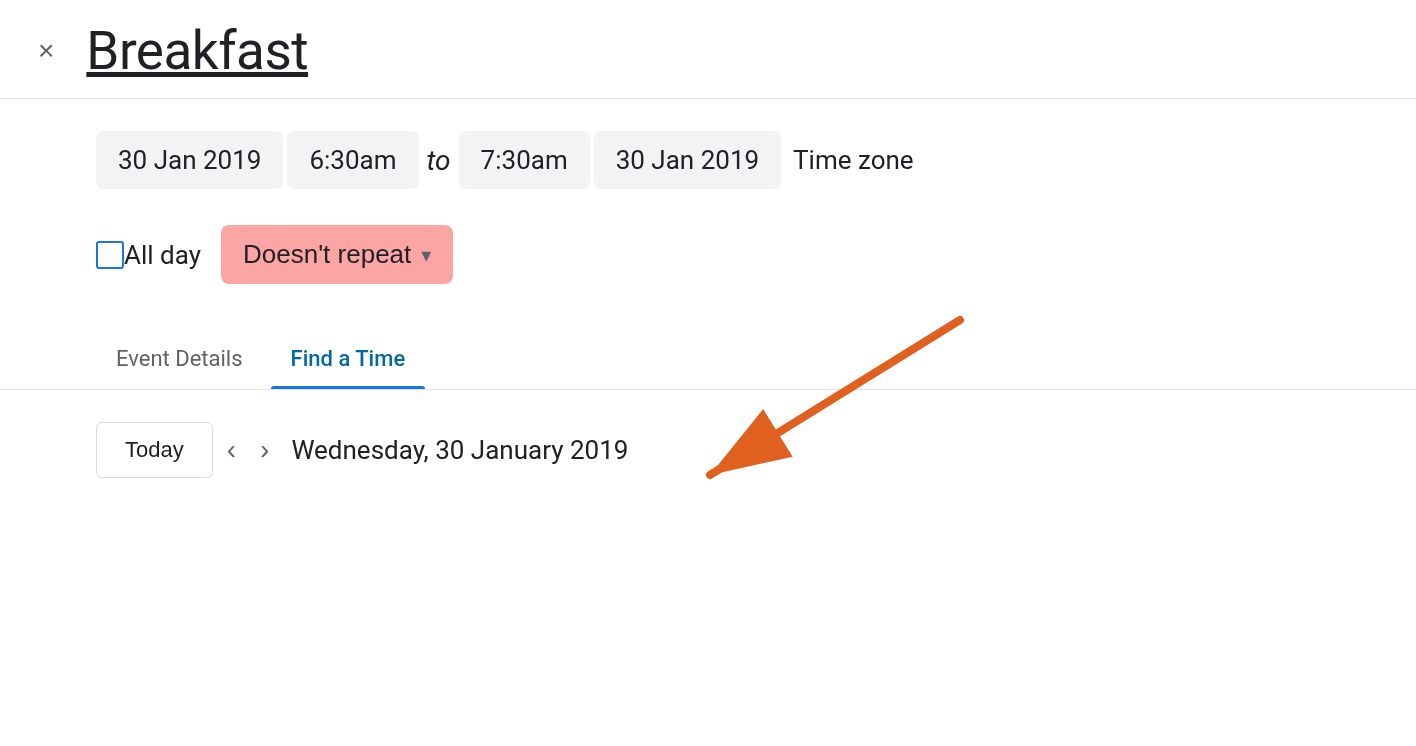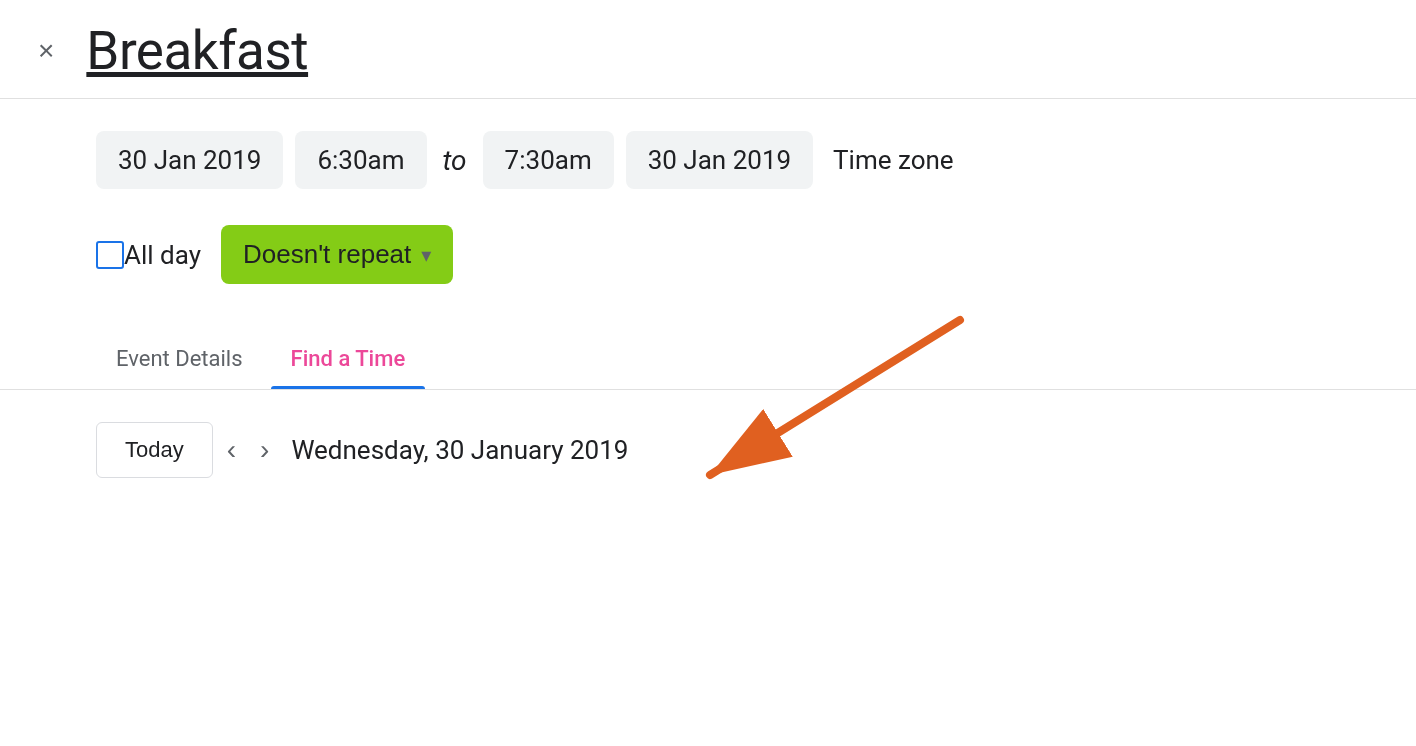--- a/index.html
+++ b/index.html
@@ -51,21 +51,21 @@
       color: #202124;
       letter-spacing: -0.5px;
       text-decoration: underline;
     }
 
     
     .datetime-row {
       display: flex;
       align-items: center;
       padding: 32px 40px 28px 96px;
-      gap: 12px;
+      gap: 4px;
     }
 
     .date-chip, .time-chip {
       background: #f1f3f4;
       border-radius: 8px;
       padding: 14px 22px;
       font-size: 26px;
       color: #202124;
       cursor: pointer;
       white-space: nowrap;
@@ -107,21 +107,21 @@
       background: #fff;
       flex-shrink: 0;
     }
 
     .checkbox-label {
       font-size: 26px;
       color: #202124;
     }
 
     .repeat-dropdown {
-      background: #84cc16;
+      background: #fca5a5;
       border-radius: 8px;
       padding: 14px 22px;
       font-size: 26px;
       color: #202124;
       cursor: pointer;
       display: flex;
       align-items: center;
       gap: 10px;
       border: none;
     }
@@ -146,21 +146,21 @@
       cursor: pointer;
       position: relative;
       margin-right: 8px;
     }
 
     .tab-item.inactive {
       color: #5f6368;
     }
 
     .tab-item.active {
-      color: #ec4899;
+      color: #0369a1;
       font-weight: 500;
     }
 
     .tab-item.active::after {
       content: '';
       position: absolute;
       bottom: 0;
       left: 0;
       right: 0;
       height: 3px;

